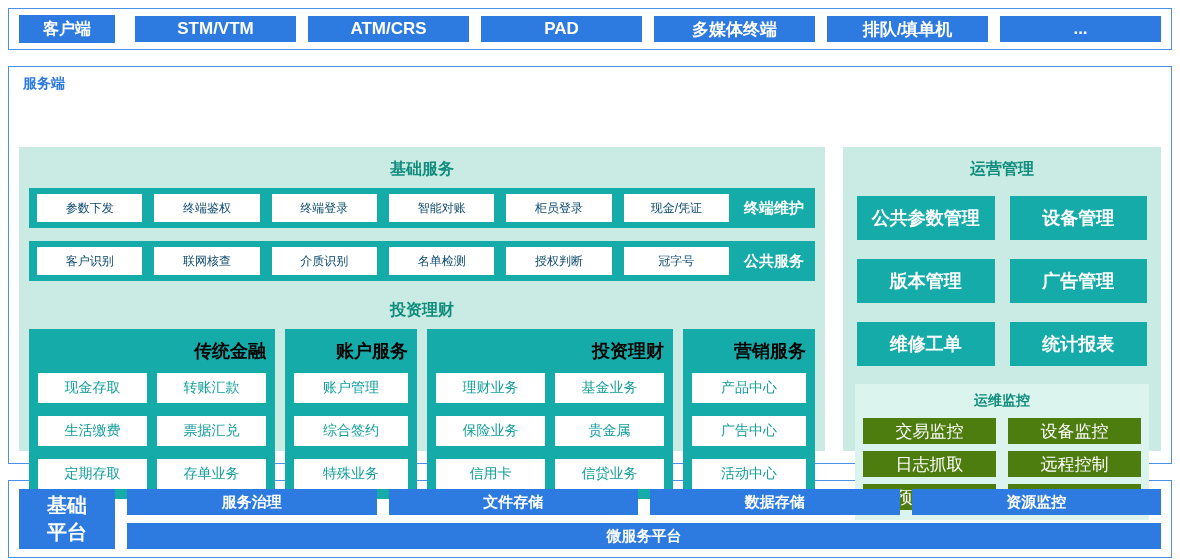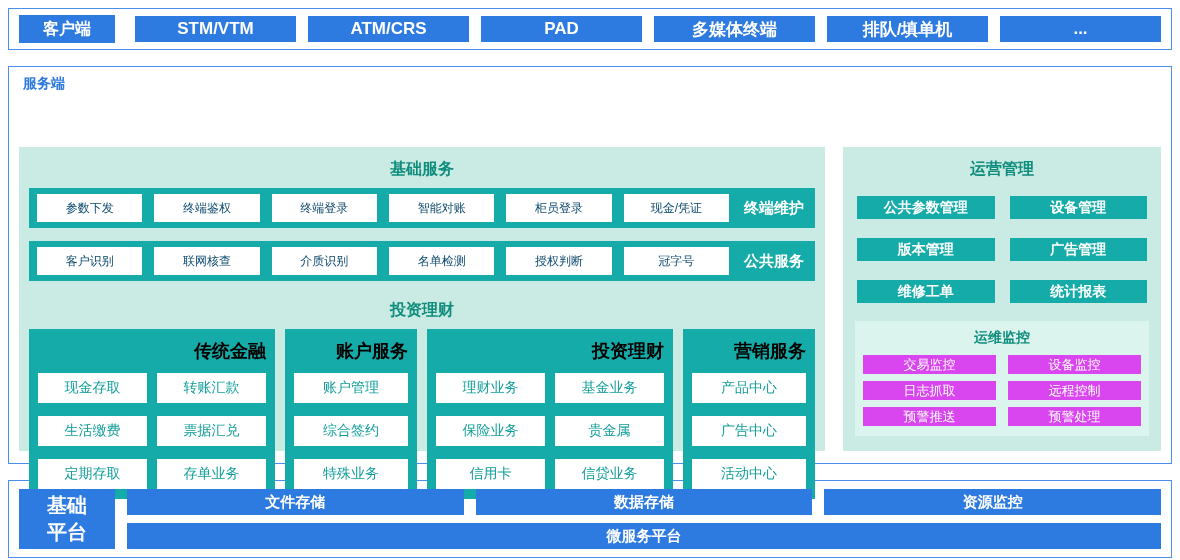--- a/index.html
+++ b/index.html
@@ -34,25 +34,25 @@
   .groups { display: flex; gap: 10px; }
   .group { background: #14aba8; padding: 8px 9px 10px; }
   .group.w2 { flex: 2; }
   .group.w1 { flex: 1; }
   .group-title { color: #000000; font-weight: bold; font-size: 18px; text-align: right; padding: 2px 0 10px; }
   .grid2 { display: grid; grid-template-columns: 1fr 1fr; gap: 13px 10px; }
   .grid1 { display: grid; grid-template-columns: 1fr; gap: 13px; }
   .gcell { background: #fff; color: #109d9a; height: 30px; display: flex; align-items: center; justify-content: center; font-size: 14px; }
 
   .ops-grid { display: grid; grid-template-columns: 1fr 1fr; gap: 19px 15px; padding: 8px 2px 2px; }
-  .ops-item { background: #14aba8; color: #fff; font-weight: bold; font-size: 14px; height: 23px; display: flex; align-items: center; justify-content: center; }
+  .ops-item { background: #14aba8; color: #fff; font-weight: bold; font-size: 18px; height: 44px; display: flex; align-items: center; justify-content: center; }
   .monitor-panel { background: #dcf4ee; margin-top: 16px; padding: 4px 8px 10px; }
   .monitor-title { color: #0e8c7c; font-weight: bold; font-size: 14px; text-align: center; padding: 4px 0 8px; }
   .monitor-grid { display: grid; grid-template-columns: 1fr 1fr; gap: 7px 12px; }
-  .m-item { background: #d946ef; color: #fff; font-size: 13px; height: 19px; display: flex; align-items: center; justify-content: center; }
+  .m-item { background: #4d7c0f; color: #fff; font-size: 17px; height: 26px; display: flex; align-items: center; justify-content: center; }
 
   
   .bottom-box { margin: 16px 8px 0; padding: 8px 10px; display: flex; gap: 12px; }
   .platform-label { width: 96px; font-size: 20px; flex: none; }
   .platform-label .wrap { display: inline-block; width: 2.2em; text-align: center; line-height: 1.35; }
   .platform-body { flex: 1; display: flex; flex-direction: column; gap: 8px; }
   .platform-row { display: flex; gap: 12px; }
   .platform-item { flex: 1; height: 26px; font-size: 15px; }
   .platform-bar { height: 26px; font-size: 15px; }
 </style>
@@ -171,19 +171,20 @@
 
   </div>
 </div>
 
 <div class="box bottom-box">
   <div class="blue platform-label">
     <span class="wrap">基础平台</span>
   </div>
   <div class="platform-body">
     <div class="platform-row">
+      <div class="blue platform-item">服务治理</div>
       <div class="blue platform-item">文件存储</div>
       <div class="blue platform-item">数据存储</div>
       <div class="blue platform-item">资源监控</div>
     </div>
     <div class="blue platform-bar">微服务平台</div>
   </div>
 </div>
 
 </body></html>

